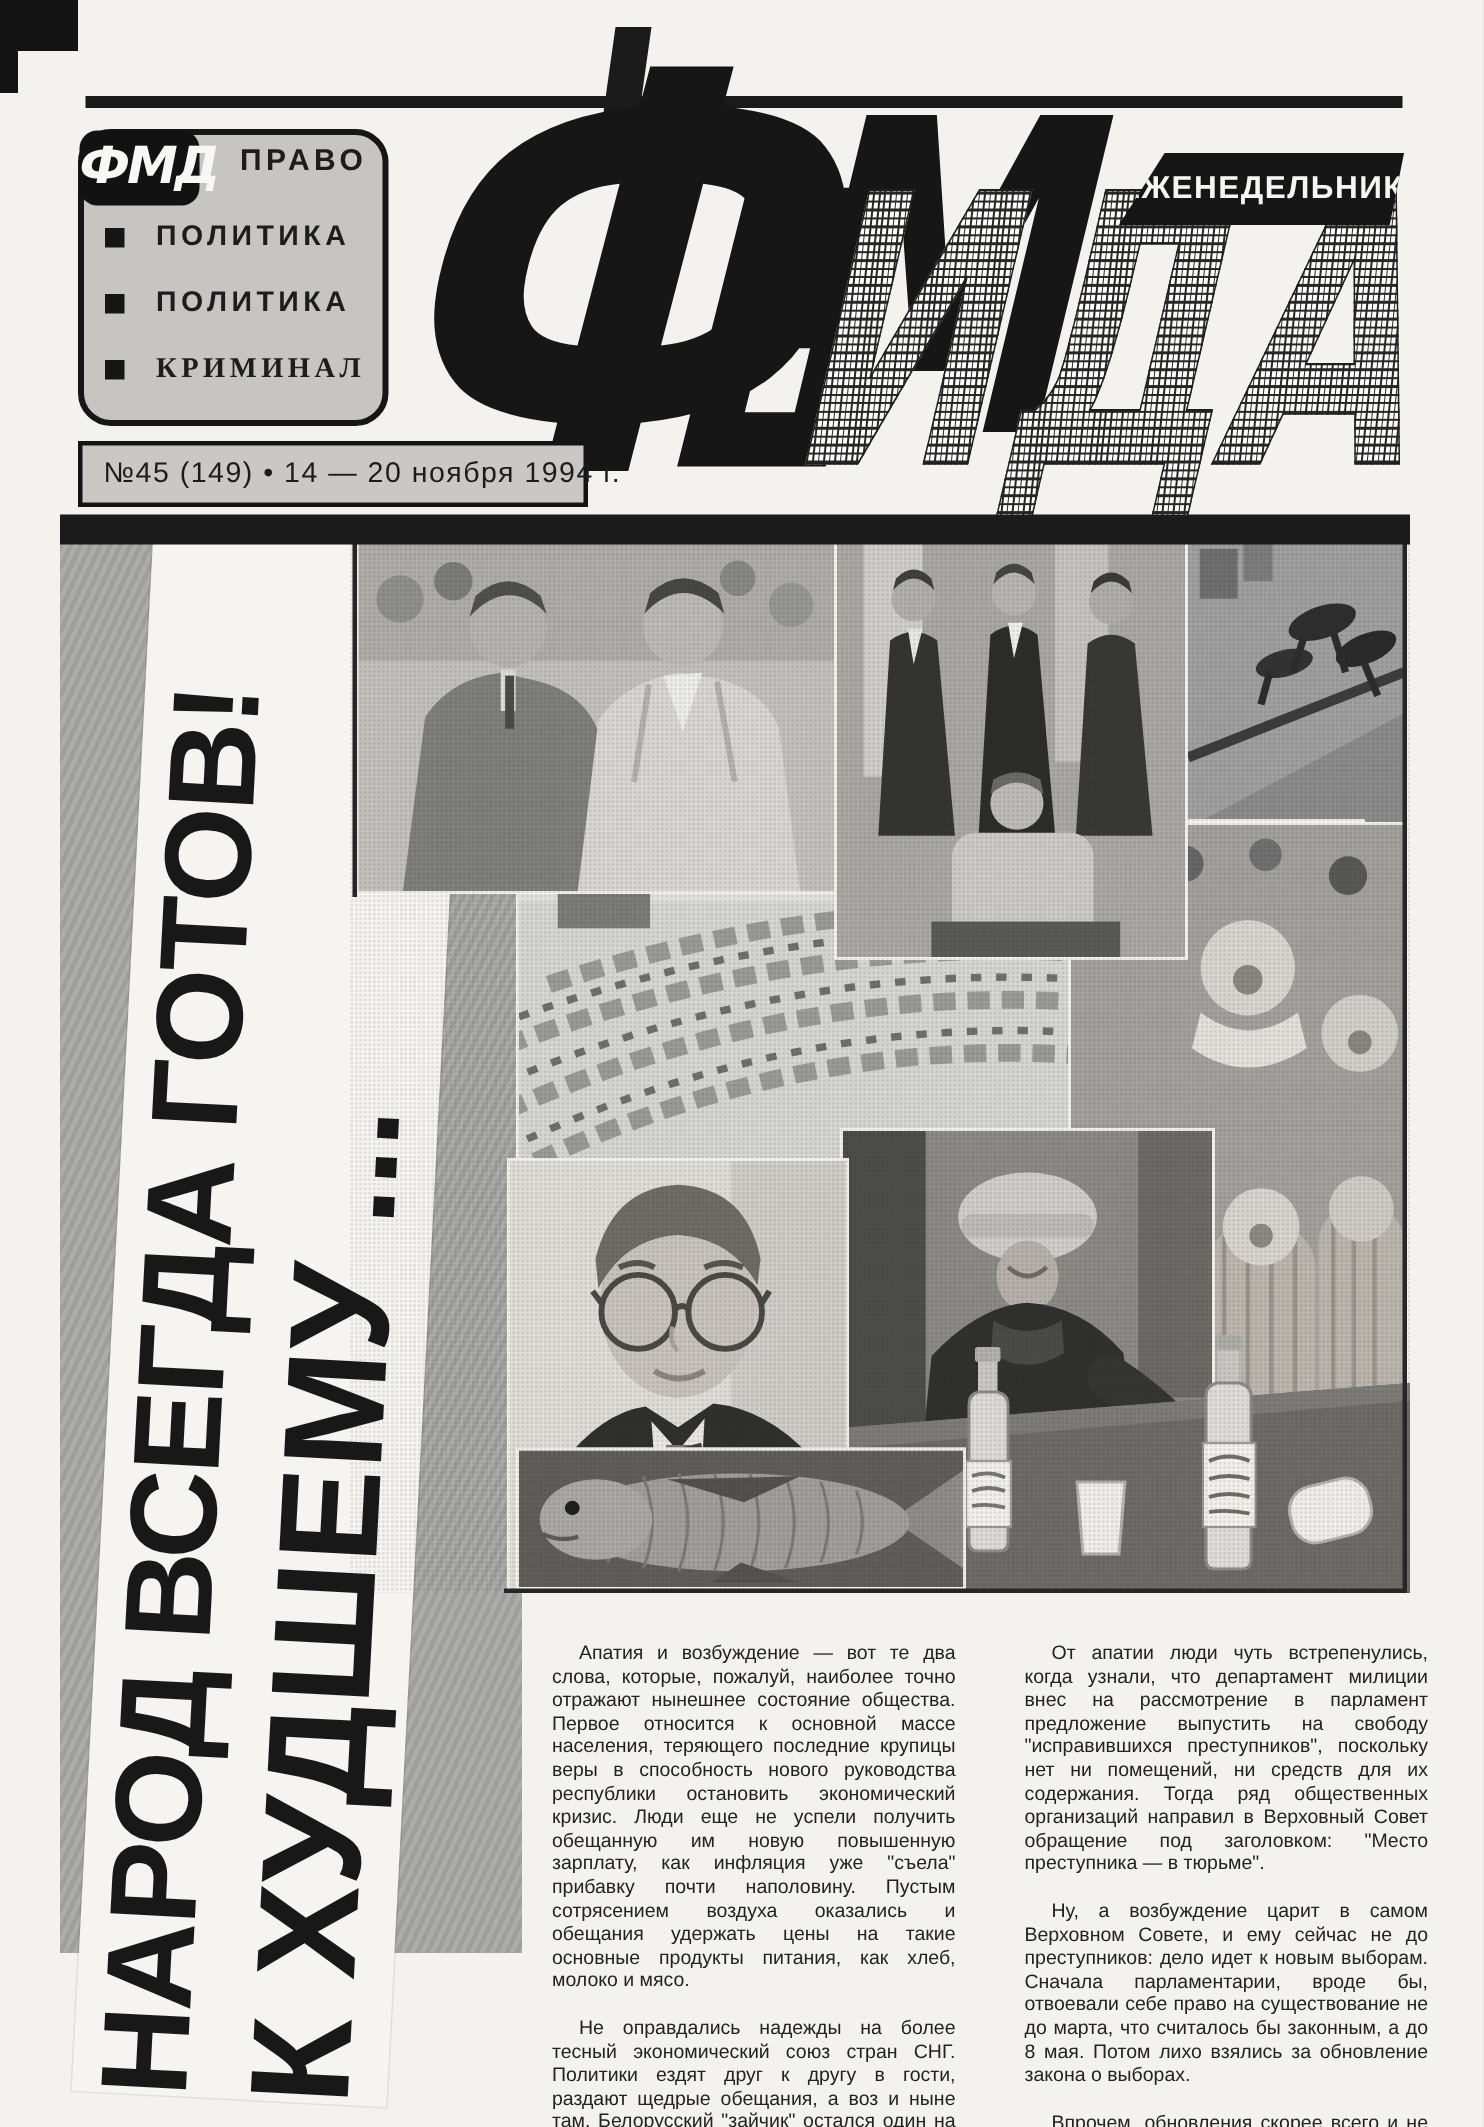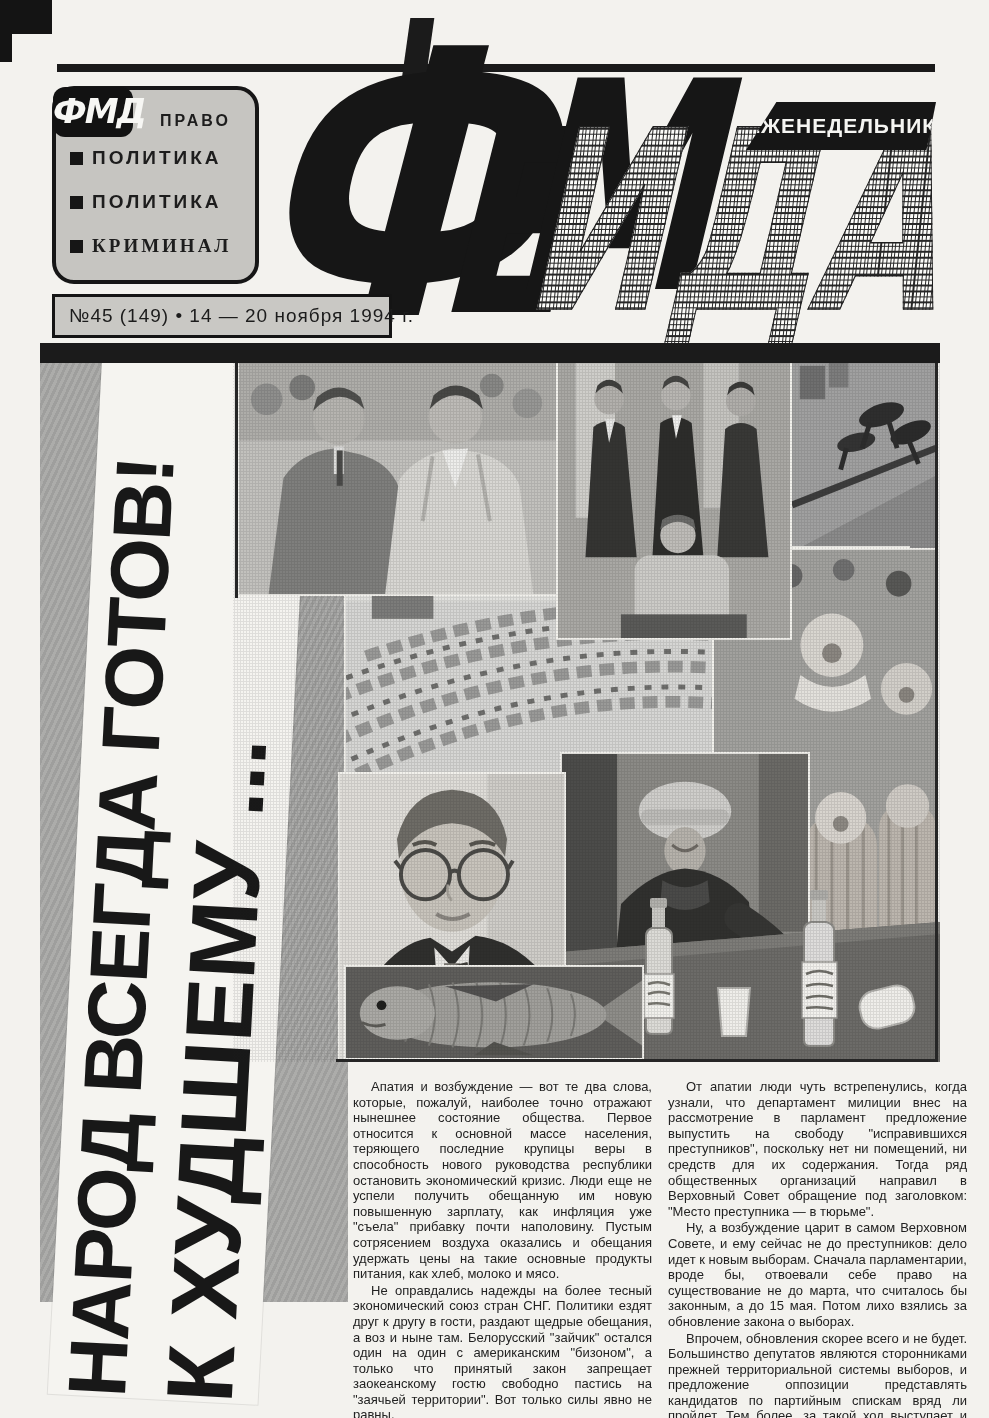--- a/index.html
+++ b/index.html
@@ -30,23 +30,23 @@
                 color:#f5f5f2;font-weight:800;font-size:21px;letter-spacing:1px;
                 line-height:48px;text-align:center;z-index:6;}
   .mast-bar{left:40px;top:343px;width:900px;height:20px;background:#1b1b1b;z-index:7;}
 
   
   .logo-box{left:52px;top:86px;width:199px;height:190px;background:#c6c5c1;
             border:4px solid #161616;border-radius:22px;z-index:5;}
   .fmd-logo{left:53px;top:87px;width:80px;height:50px;background:#121212;border-radius:12px;
             color:#f7f7f4;font-weight:900;font-style:italic;font-size:34px;line-height:48px;
             text-align:center;letter-spacing:-2px;z-index:6;font-family:"DejaVu Sans",sans-serif;}
-  .pravo{left:160px;top:112px;font-size:16px;font-weight:800;letter-spacing:3px;z-index:6;}
+  .pravo{left:160px;top:96px;font-size:20px;font-weight:800;letter-spacing:3px;z-index:6;}
   .kiosk-row{left:70px;height:20px;font-size:19px;font-weight:800;letter-spacing:3px;z-index:6;
-             display:flex;align-items:center;gap:9px;}
+             display:flex;align-items:center;gap:21px;}
   .kiosk-sq{width:13px;height:13px;background:#161616;display:inline-block;flex:0 0 auto;}
 
   .issue-bar{left:52px;top:294px;width:340px;height:44px;background:#c9c8c4;border:3px solid #141414;
              font-size:19px;line-height:38px;padding-left:14px;letter-spacing:1px;color:#1c1c1c;
              box-sizing:border-box;z-index:4;white-space:nowrap;}
 
   
   .backdrop{left:40px;top:354px;width:308px;height:948px;background:#a7a7a5;
             background-image:repeating-linear-gradient(115deg,rgba(255,255,255,.06) 0 3px,rgba(0,0,0,.05) 3px 6px);
             z-index:2;}
@@ -74,21 +74,21 @@
   .t-twomen{left:4px;top:6px;width:322px;height:240px;z-index:4;}
   .t-standing{left:323px;top:8px;width:236px;height:282px;z-index:5;}
   .t-market{left:327px;top:402px;width:250px;height:310px;z-index:6;}
   .t-table{left:327px;top:540px;width:380px;height:172px;z-index:7;background:transparent;border:none;}
   .t-portrait{left:105px;top:422px;width:228px;height:290px;z-index:8;}
   .t-fish{left:111px;top:615px;width:300px;height:95px;z-index:9;}
 
   
   .article{left:352px;top:1078px;width:616px;z-index:3;display:flex;gap:14px;}
   .col{width:301px;font-size:13px;line-height:15.6px;text-align:justify;color:#222;}
-  .col p{margin:1px;text-indent:18px;}
+  .col p{margin:16px;text-indent:18px;}
 </style>
 </head>
 <body>
 
 <div class="page">
 
   <div class="abs corner-mark"></div>
   <div class="abs corner-mark2"></div>
 
   <div class="abs top-rule"></div>
@@ -328,19 +328,19 @@
   </div>
 
   <div class="abs article">
     <div class="col">
       <p>Апатия и возбуждение — вот те два слова, которые, пожалуй, наиболее точно отражают нынешнее состояние общества. Первое относится к основной массе населения, теряющего последние крупицы веры в способность нового руководства республики остановить экономический кризис. Люди еще не успели получить обещанную им новую повышенную зарплату, как инфляция уже "съела" прибавку почти наполовину. Пустым сотрясением воздуха оказались и обещания удержать цены на такие основные продукты питания, как хлеб, молоко и мясо.</p>
       <p>Не оправдались надежды на более тесный экономический союз стран СНГ. Политики ездят друг к другу в гости, раздают щедрые обещания, а воз и ныне там. Белорусский "зайчик" остался один на один с американским "бизоном", а только что принятый закон запрещает заокеанскому гостю свободно пастись на "заячьей территории". Вот только силы явно не равны.</p>
 
     </div>
     <div class="col">
       <p>От апатии люди чуть встрепенулись, когда узнали, что департамент милиции внес на рассмотрение в парламент предложение выпустить на свободу "исправившихся преступников", поскольку нет ни помещений, ни средств для их содержания. Тогда ряд общественных организаций направил в Верховный Совет обращение под заголовком: "Место преступника — в тюрьме".</p>
-      <p>Ну, а возбуждение царит в самом Верховном Совете, и ему сейчас не до преступников: дело идет к новым выборам. Сначала парламентарии, вроде бы, отвоевали себе право на существование не до марта, что считалось бы законным, а до 15 мая. Потом лихо взялись за обновление закона о выборах.</p>
+      <p>Ну, а возбуждение царит в самом Верховном Совете, и ему сейчас не до преступников: дело идет к новым выборам. Сначала парламентарии, вроде бы, отвоевали себе право на существование не до марта, что считалось бы законным, а до 8 мая. Потом лихо взялись за обновление закона о выборах.</p>
       <p>Впрочем, обновления скорее всего и не будет. Большинство депутатов являются сторонниками прежней территориальной системы выборов, и предложение оппозиции представлять кандидатов по партийным спискам вряд ли пройдет. Тем более, за такой ход выступает и президентская команда, не имеющая за собой никакой партийной или похожей на нее структуры.</p>
 
     </div>
   </div>
 
 </div>
 
 </body></html>

